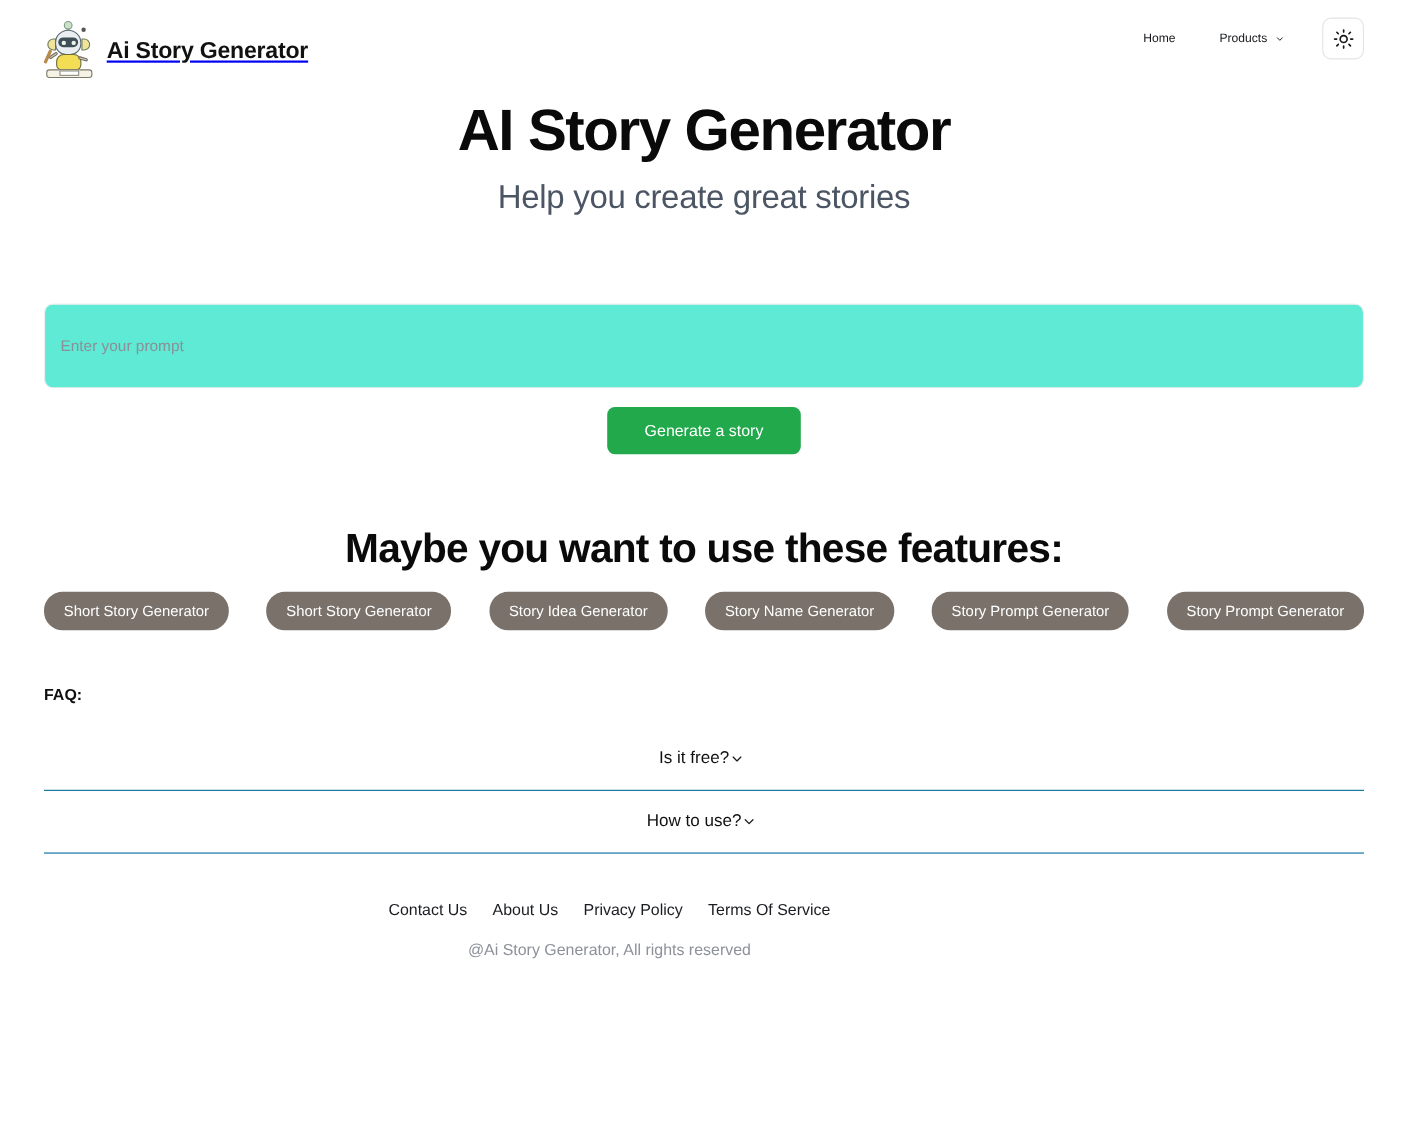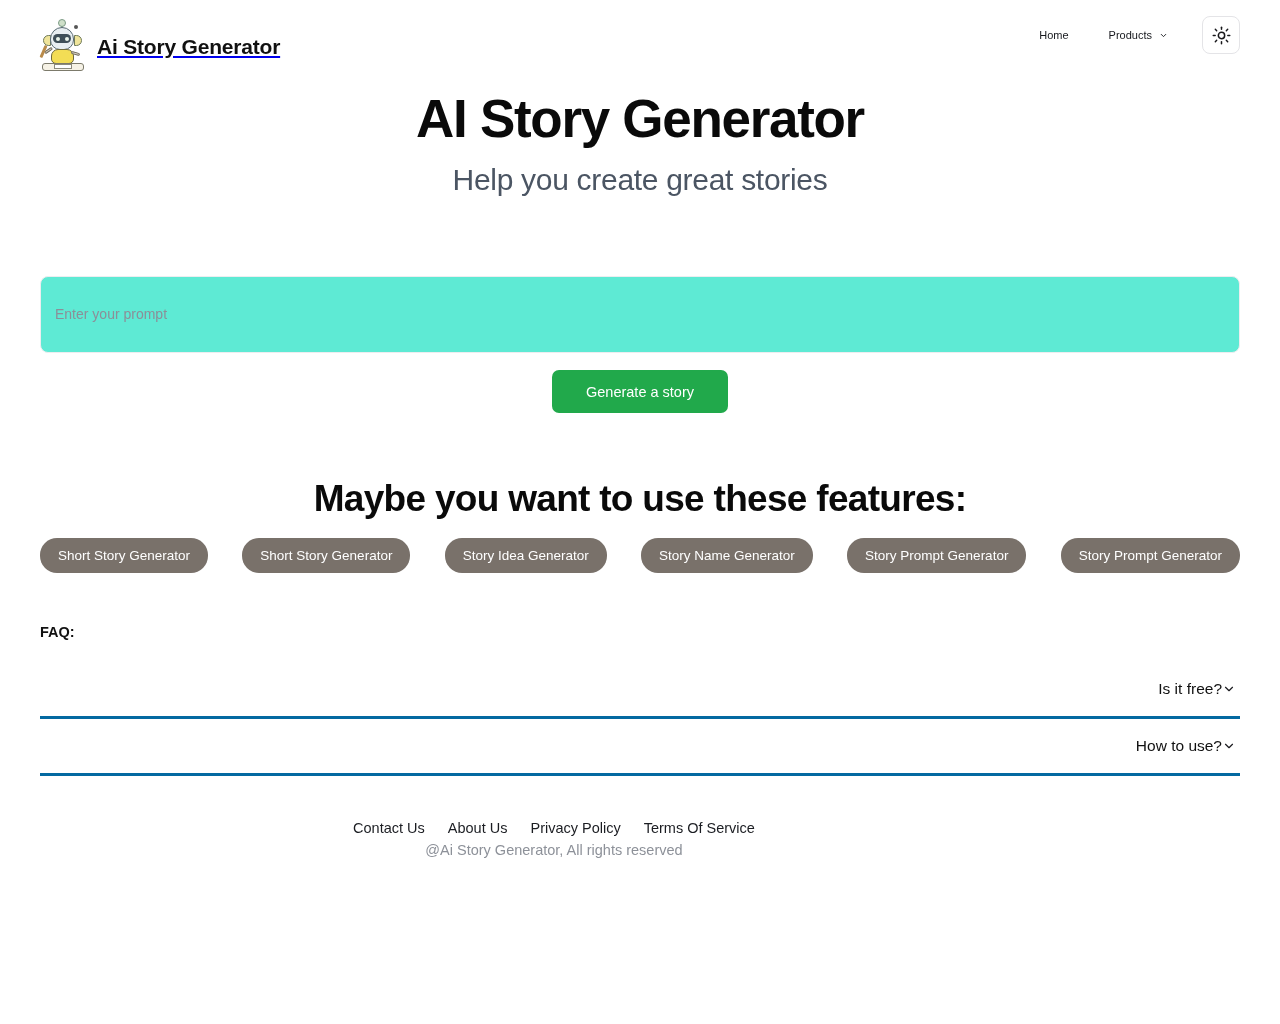--- a/index.html
+++ b/index.html
@@ -274,23 +274,23 @@
   }
   .faq-label {
     font-size: 14.5px;
     font-weight: 700;
     color: #111111;
     margin-bottom: 22px;
   }
   .faq-item {
     display: flex;
     align-items: center;
-    justify-content: flex-end;
+    justify-content: center;
     height: 57px;
-    border-bottom: 3px solid #0369a1;
+    border-bottom: 1px solid #0369a1;
     cursor: pointer;
   }
   .faq-q {
     font-size: 15.5px;
     color: #111111;
   }
   .chev-lg { width: 14px; height: 14px; margin-right: 4px; }
 
   
   .footer {
@@ -305,21 +305,21 @@
     justify-content: center;
     gap: 23px;
   }
   .footer-link {
     font-size: 14.5px;
     color: #1b1d22;
     text-decoration: none;
     white-space: nowrap;
   }
   .copyright {
-    margin-top: 6px;
+    margin-top: 20px;
     font-size: 14.5px;
     color: #8d9199;
   }
 </style>
 </head>
 <body>
 
 <div class="page">
 
   <div class="header">

